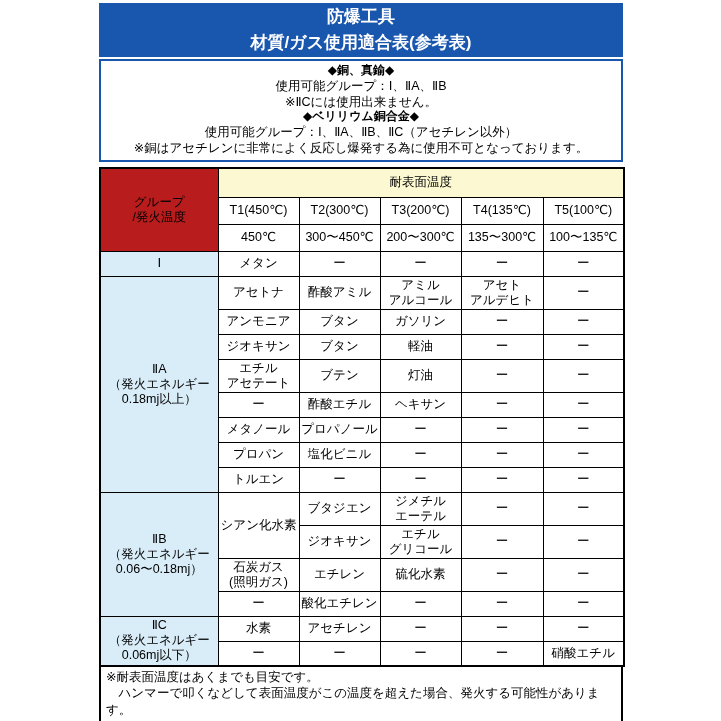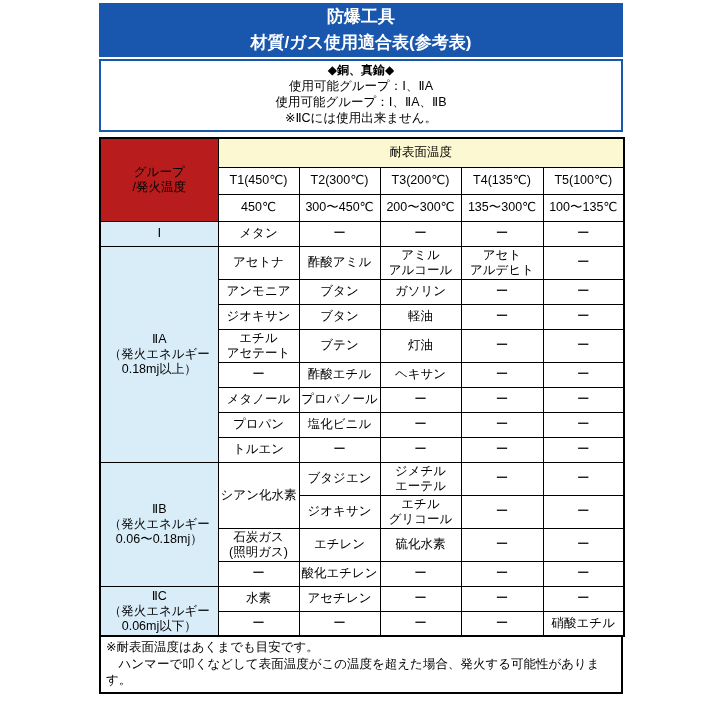--- a/index.html
+++ b/index.html
@@ -49,23 +49,25 @@
 
 <div class="content">
 
   <div class="title-bar">
     <div>防爆工具</div>
     <div>材質/ガス使用適合表(参考表)</div>
   </div>
 
   <div class="material-box">
     <div class="mat-name">◆銅、真鍮◆</div>
-    <div class="mat-notes">使用可能グループ：Ⅰ、ⅡA</div>
     <div class="mat-notes">使用可能グループ：Ⅰ、ⅡA、ⅡB
 ※ⅡCには使用出来ません。</div>
+    <div class="mat-name">◆ベリリウム銅合金◆</div>
+    <div class="mat-notes">使用可能グループ：Ⅰ、ⅡA、ⅡB、ⅡC（アセチレン以外）
+※銅はアセチレンに非常によく反応し爆発する為に使用不可となっております。</div>
   </div>
 
   <table class="compat">
     <colgroup>
       <col style="width:118px">
         <col style="width:81px">
         <col style="width:81px">
       <col style="width:81px">
         <col style="width:82px">
         <col style="width:81px">

